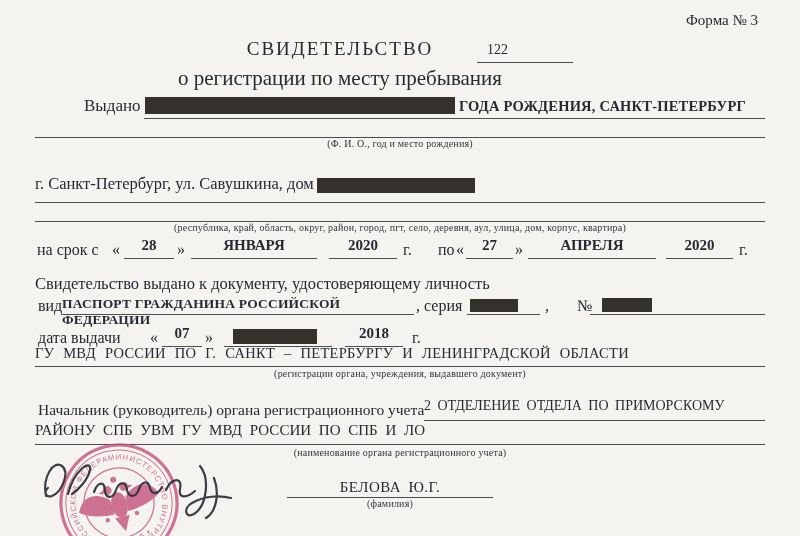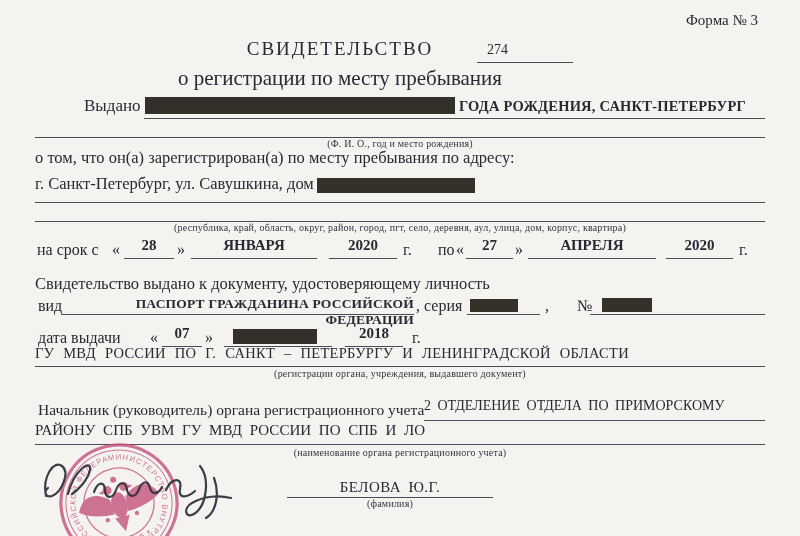--- a/index.html
+++ b/index.html
@@ -9,21 +9,21 @@
     background:#f4f3f0;
     color:#262a33;
     font-family:"Liberation Serif","DejaVu Serif",serif;
     font-size:16px;
   }
   .abs { position:absolute; }
   .cap { font-size:10px; color:#31353e; letter-spacing:.2px; text-align:center; display:block; }
   .rule { border-top:1px solid #4a4d54; }
   .uline { border-bottom:1px solid #4a4d54; }
   .redact { display:inline-block; background:#34302a; vertical-align:middle; }
-  .center { text-align:right; }
+  .center { text-align:left; }
   
   .form-no { top:12px; right:42px; font-size:15px; }
   .title { top:38px; left:150px; width:380px; text-align:center; font-size:19px; letter-spacing:2px; }
   .cert-no { top:42px; left:477px; width:96px; padding-left:10px; font-size:14px; height:21px; }
   .subtitle { top:66px; left:150px; width:380px; text-align:center; font-size:21px; }
   .issued-row { top:94px; left:35px; right:35px; height:25px; }
   .issued-label { left:49px; top:2px; font-size:17px; position:absolute; }
   .issued-fill { position:absolute; left:109px; right:0; top:0; height:25px; border-bottom:1.2px solid #4a4d54; white-space:nowrap; }
   .issued-fill .redact { width:310px; height:17px; margin:3px 4px 0 1px; }
   .issued-suffix { font-size:14.5px; font-weight:bold; letter-spacing:.2px; vertical-align:top; display:inline-block; margin-top:4px; }
@@ -56,32 +56,31 @@
   .signature { left:28px; top:444px; z-index:4; }
 </style>
 </head>
 <body>
 
 <div class="page">
 
   <div class="abs form-no">Форма № 3</div>
 
   <div class="abs title">СВИДЕТЕЛЬСТВО</div>
-  <div class="abs cert-no uline">274</div>
+  <div class="abs cert-no uline">122</div>
   <div class="abs subtitle">о регистрации по месту пребывания</div>
 
   <div class="abs issued-row">
     <span class="issued-label">Выдано</span>
     <span class="issued-fill"><span class="redact"></span><span class="issued-suffix">ГОДА РОЖДЕНИЯ, САНКТ-ПЕТЕРБУРГ</span></span>
   </div>
   <div class="abs fio-rule rule">
     <span class="cap">(Ф. И. О., год и место рождения)</span>
   </div>
 
-  <div class="abs statement">о том, что он(а) зарегистрирован(а) по месту пребывания по адресу:</div>
 
   <div class="abs addr-row">
     <span>г. Санкт-Петербург, ул. Савушкина, дом</span><span class="redact"></span>
   </div>
   <div class="abs addr-empty rule">
     <span class="cap">(республика, край, область, округ, район, город, пгт, село, деревня, аул, улица, дом, корпус, квартира)</span>
   </div>
 
   <div class="abs period-row">
     <span class="abs" style="left:37px">на срок с</span>

